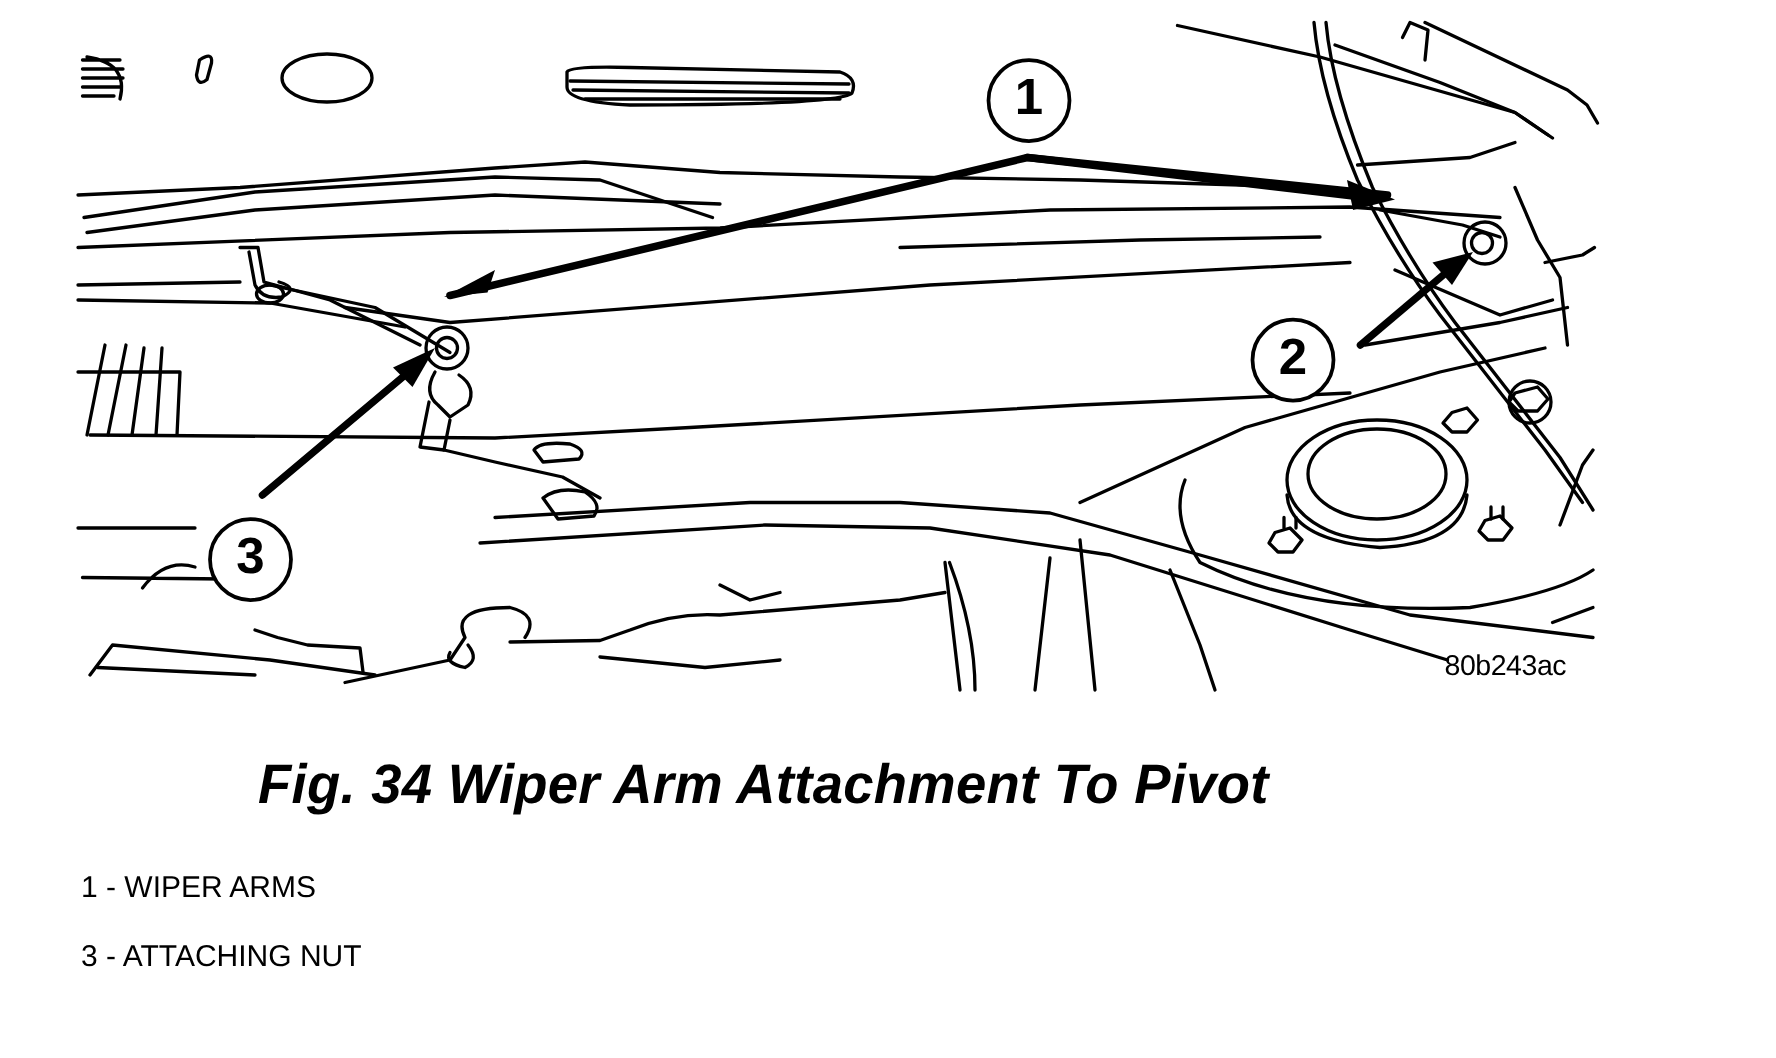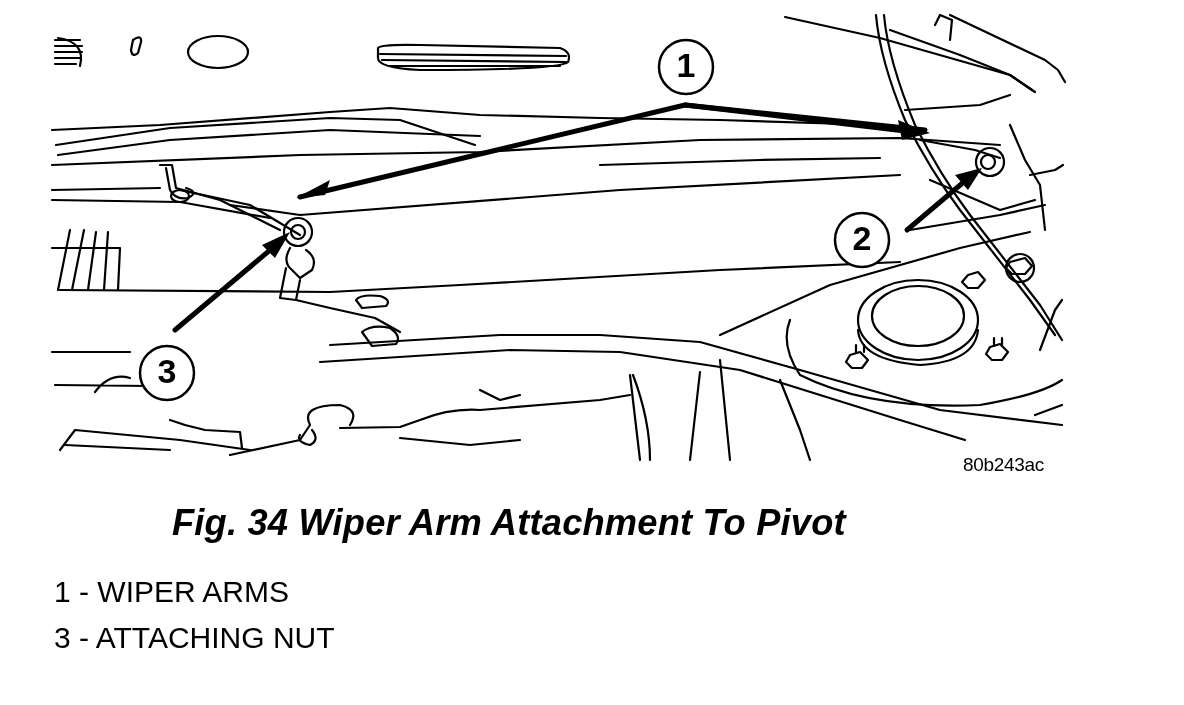--- a/index.html
+++ b/index.html
@@ -1,22 +1,22 @@
 <!DOCTYPE html>
 <html><head>
   <meta charset="utf-8">
   <style>
     html, body { margin: 0; padding: 0; background: #ffffff; }
     body { width: 1184px; height: 705px; position: relative; overflow: hidden; font-family: "Liberation Sans", sans-serif; color: #000; }
     .figure { position: absolute; left: 0; top: 0; width: 1184px; height: 470px; }
     .figure svg { position: absolute; left: 0; top: 0; }
-    .figure-id { position: absolute; left: 963px; top: 434px; font-size: 19px; letter-spacing: -0.3px; margin-top: 20px; }
+    .figure-id { position: absolute; left: 963px; top: 434px; font-size: 19px; letter-spacing: -0.3px; }
     .caption { position: absolute; left: 172px; top: 502px; font-size: 37px; font-weight: bold; font-style: italic; letter-spacing: 0.2px; white-space: nowrap; transform: scaleX(0.98); transform-origin: left top; }
     .legend { position: absolute; left: 54px; top: 569px; }
-    .legend-item { font-size: 30px; line-height: 46px; white-space: nowrap; }
+    .legend-item { font-size: 20px; line-height: 46px; white-space: nowrap; }
     .callout-num { font-family: "Liberation Sans", sans-serif; font-weight: bold; font-size: 34px; }
   </style>
 </head>
 <body>
 
 <div class="figure">
   <svg width="1184" height="470" viewBox="0 0 1184 470" fill="none" stroke="#000" stroke-width="2.2" stroke-linecap="round" stroke-linejoin="round">
 
     <g>
       <path d="M55 40 H80 M55 46 H82 M55 52 H82 M55 58 H80 M55 64 H76 M58 38 Q86 42 80 66"></path>

